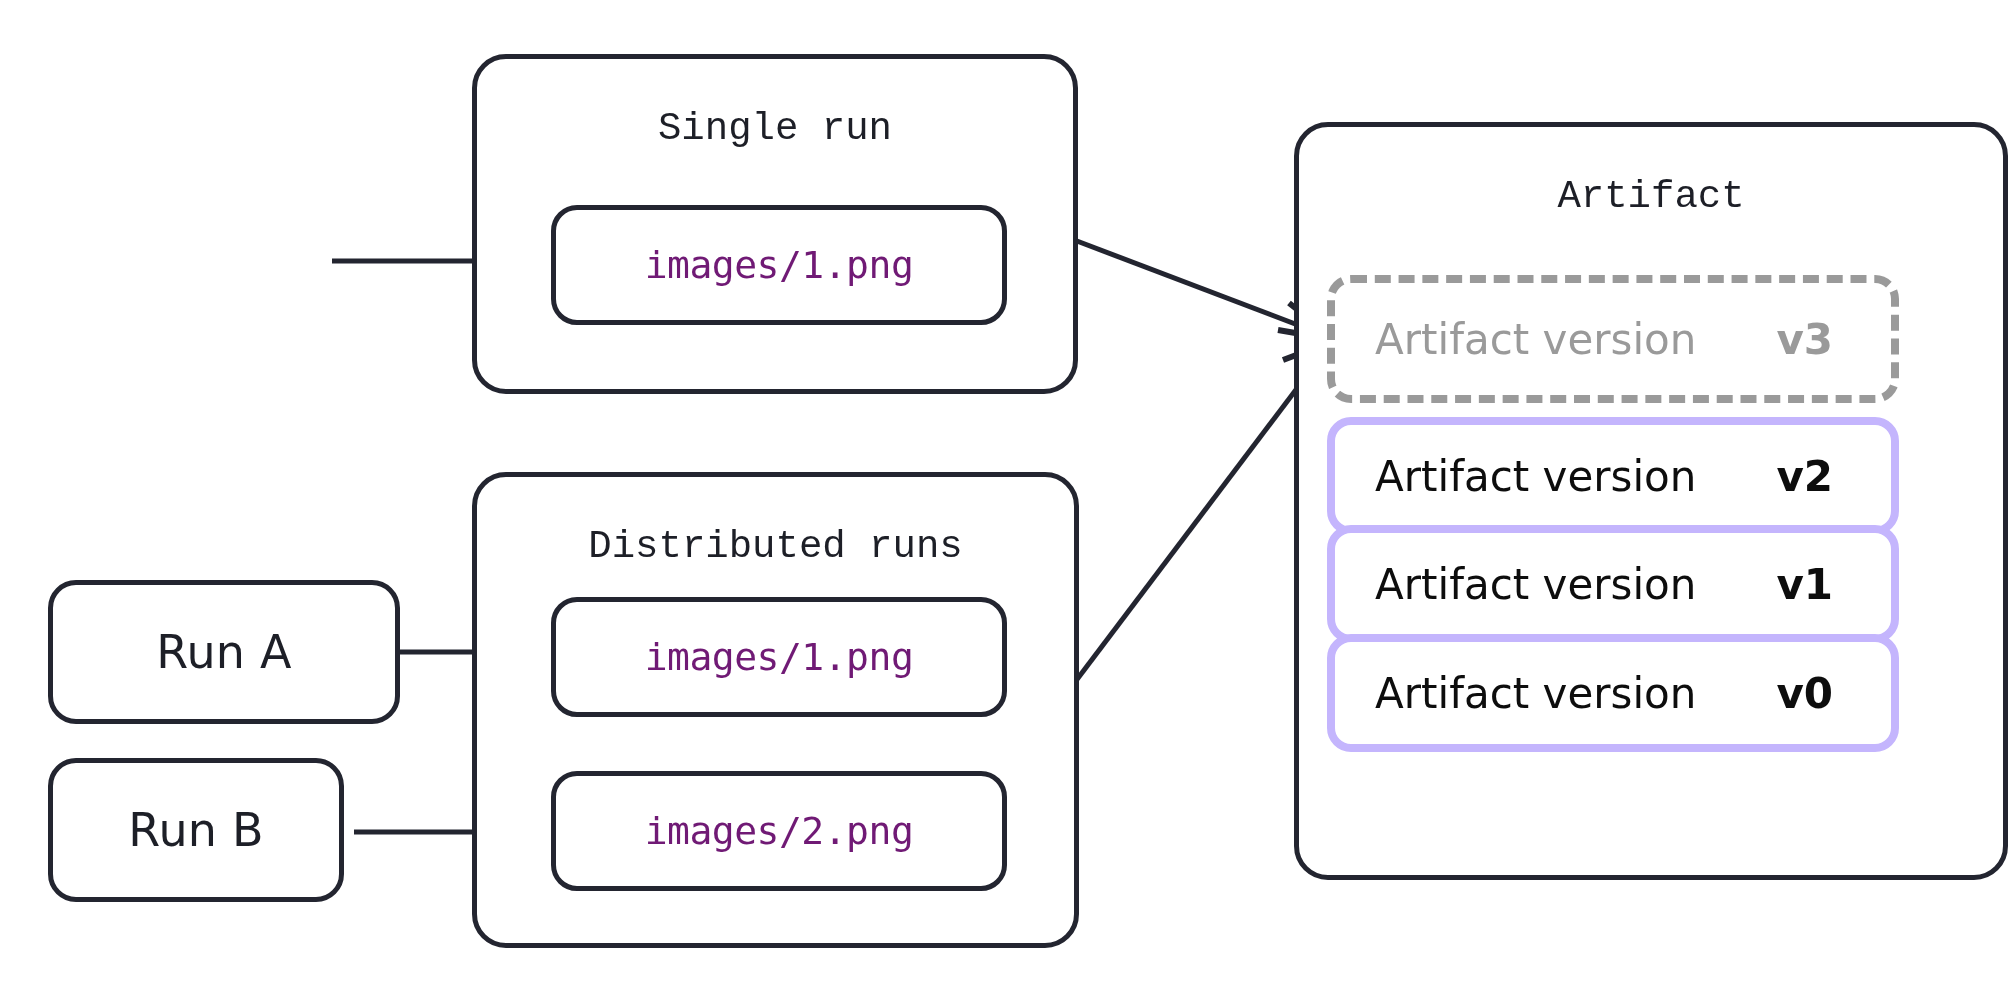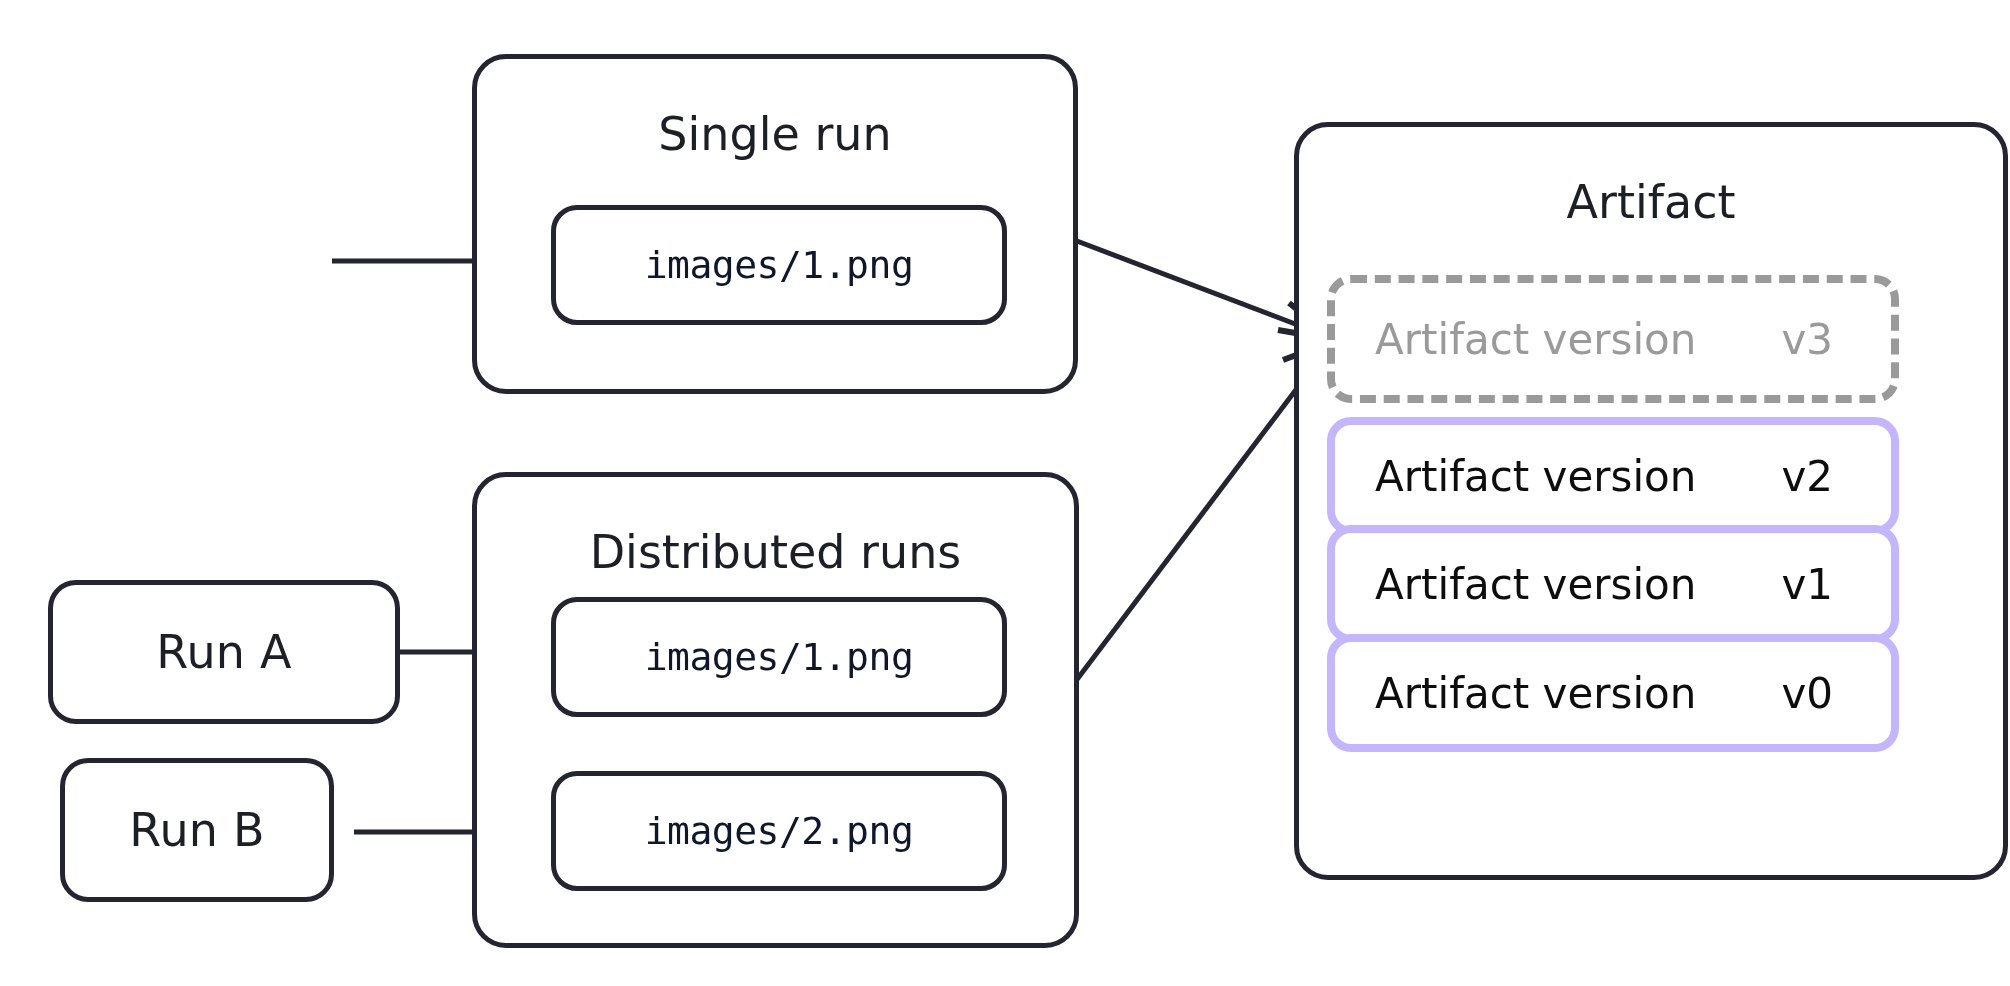--- a/index.html
+++ b/index.html
@@ -47,31 +47,32 @@
     position: absolute;
     box-sizing: border-box;
     border: 5px solid #232530;
     border-radius: 34px;
     background: #ffffff;
   }
   .group-title {
     position: absolute;
     width: 100%;
     text-align: center;
-    font-size: 46px;
+    font-size: 39px;
     color: #1d1f27;
     left: 0;
+    font-family: Liberation Mono, monospace;
   }
   
   .file-chip {
     border: 5px solid #232530;
     border-radius: 26px;
     font-family: "DejaVu Sans Mono", "Liberation Mono", monospace;
     font-size: 38px;
-    color: #0f172a;
+    color: #701a75;
     letter-spacing: -0.5px;
   }
   
   .ver-row {
     position: absolute;
     box-sizing: border-box;
     border: 8px solid #c4b5fd;
     border-radius: 24px;
     background: #ffffff;
     display: flex;
@@ -84,20 +85,21 @@
     border-color: #9a9a9a;
     color: #9a9a9a;
   }
   .ver-label {
     position: absolute;
     left: 40px;
   }
   .ver-tag {
     position: absolute;
     right: 58px;
+    font-weight: bold;
   }
   .edge-line {
     stroke: #232530;
     stroke-width: 5;
     fill: none;
     stroke-linecap: butt;
   }
   .edge-head {
     stroke: #232530;
     stroke-width: 6;
@@ -137,21 +139,21 @@
       <line class="edge-line" x1="1069" y1="690" x2="1332" y2="342"></line>
       <polyline class="edge-head" points="1278,330 1336,340 1310,390"></polyline>
     </g>
   </svg>
 
 
   <div class="node run-node" style="left:48px; top:580px; width:352px; height:144px;">
     <span>Run A</span>
   </div>
 
-  <div class="node run-node" style="left:60px; top:758px; width:274px; height:144px;">
+  <div class="node run-node" style="left:48px; top:758px; width:296px; height:144px;">
     <span>Run B</span>
   </div>
 
   <div class="group-box" style="left:472px; top:54px; width:606px; height:340px;">
     <div class="group-title" style="top:48px;">Single run</div>
     <div class="node file-chip" style="left:74px; top:146px; width:456px; height:120px;">
       <span>images/1.png</span>
     </div>
   </div>
 

